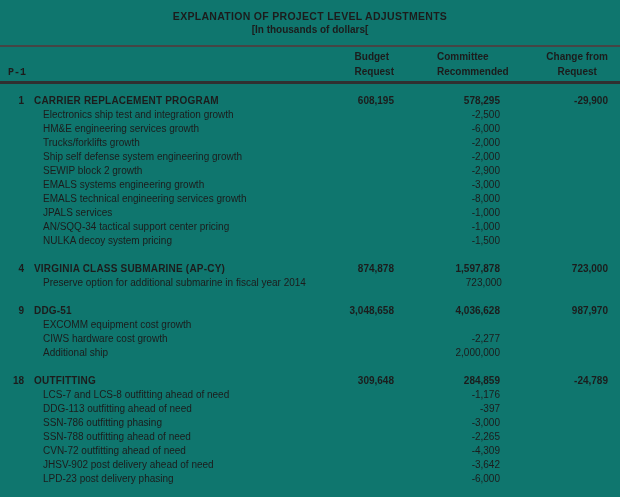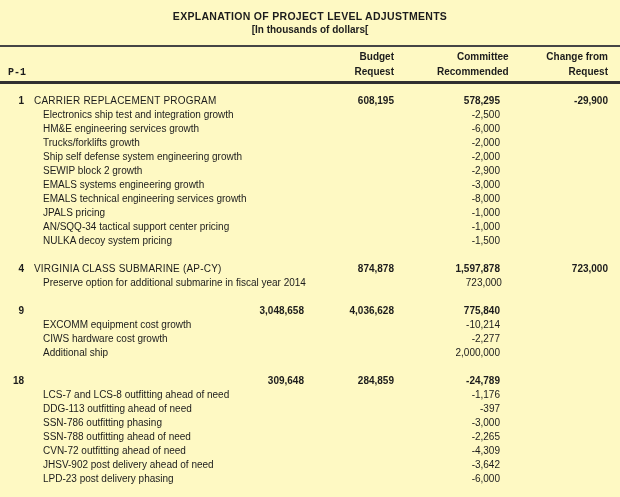--- a/index.html
+++ b/index.html
@@ -5,21 +5,21 @@
   html, body {
     margin: 0;
     padding: 0;
     background: #e8e8e8;
   }
   .page {
     position: relative;
     width: 620px;
     height: 497px;
     margin: 0 auto;
-    background: #fef9c3;
+    background: #0f766e;
     color: #1c1c1c;
     font-family: "Liberation Sans", "DejaVu Sans", sans-serif;
     font-size: 10px;
     overflow: hidden;
     -webkit-font-smoothing: antialiased;
   }
   .title-block {
     padding-top: 9px;
     text-align: center;
   }
@@ -52,51 +52,51 @@
     font-family: Liberation Mono, monospace;
   }
   .hdr-cell {
     text-align: right;
     line-height: 15px;
     font-weight: bold;
     white-space: nowrap;
   }
   .hdr-center-inner {
     display: inline-block;
-    text-align: right;
+    text-align: left;
   }
   .hdr-committee {
     position: relative;
     left: 7px;
     margin-left: 36px;
   }
   .hdr-right-inner {
     display: inline-block;
-    text-align: right;
+    text-align: center;
   }
   
   .tbody {
     padding: 10px 12px 0 8px;
   }
   .section + .section {
     margin-top: 14px;
   }
   .row {
     display: grid;
     grid-template-columns: 16px auto 90px 106px 108px;
     line-height: 14px;
   }
   .cell { white-space: nowrap; }
   .cell.num {
     text-align: right;
     font-weight: bold;
   }
   .cell.desc.program {
     padding-left: 10px;
-    font-weight: normal;
+    font-weight: bold;
     letter-spacing: 0.2px;
   }
   .cell.desc.item {
     padding-left: 19px;
     font-weight: normal;
   }
   .cell.val {
     text-align: right;
   }
   .row.main .cell.val {
@@ -182,21 +182,21 @@
         </div>
         <div class="row sub">
           <div class="cell num"></div>
           <div class="cell desc item">EMALS technical engineering services growth</div>
           <div class="cell val budget"></div>
           <div class="cell val committee">-8,000</div>
           <div class="cell val change"></div>
         </div>
         <div class="row sub">
           <div class="cell num"></div>
-          <div class="cell desc item">JPALS pricing</div>
+          <div class="cell desc item">JPALS services</div>
           <div class="cell val budget"></div>
           <div class="cell val committee">-1,000</div>
           <div class="cell val change"></div>
         </div>
         <div class="row sub">
           <div class="cell num"></div>
           <div class="cell desc item">AN/SQQ-34 tactical support center pricing</div>
           <div class="cell val budget"></div>
           <div class="cell val committee">-1,000</div>
           <div class="cell val change"></div>
@@ -221,49 +221,50 @@
           <div class="cell num"></div>
           <div class="cell desc item">Preserve option for additional submarine in fiscal year 2014</div>
           <div class="cell val budget"></div>
           <div class="cell val committee">723,000</div>
           <div class="cell val change"></div>
         </div>
       </div>
       <div class="section">
         <div class="row main">
           <div class="cell num">9</div>
+          <div class="cell desc program">DDG-51</div>
           <div class="cell val budget">3,048,658</div>
           <div class="cell val committee">4,036,628</div>
-          <div class="cell val change">775,840</div>
+          <div class="cell val change">987,970</div>
         </div>
         <div class="row sub">
           <div class="cell num"></div>
           <div class="cell desc item">EXCOMM equipment cost growth</div>
           <div class="cell val budget"></div>
-          <div class="cell val committee">-10,214</div>
           <div class="cell val change"></div>
         </div>
         <div class="row sub">
           <div class="cell num"></div>
           <div class="cell desc item">CIWS hardware cost growth</div>
           <div class="cell val budget"></div>
           <div class="cell val committee">-2,277</div>
           <div class="cell val change"></div>
         </div>
         <div class="row sub">
           <div class="cell num"></div>
           <div class="cell desc item">Additional ship</div>
           <div class="cell val budget"></div>
           <div class="cell val committee">2,000,000</div>
           <div class="cell val change"></div>
         </div>
       </div>
       <div class="section">
         <div class="row main">
           <div class="cell num">18</div>
+          <div class="cell desc program">OUTFITTING</div>
           <div class="cell val budget">309,648</div>
           <div class="cell val committee">284,859</div>
           <div class="cell val change">-24,789</div>
         </div>
         <div class="row sub">
           <div class="cell num"></div>
           <div class="cell desc item">LCS-7 and LCS-8 outfitting ahead of need</div>
           <div class="cell val budget"></div>
           <div class="cell val committee">-1,176</div>
           <div class="cell val change"></div>

